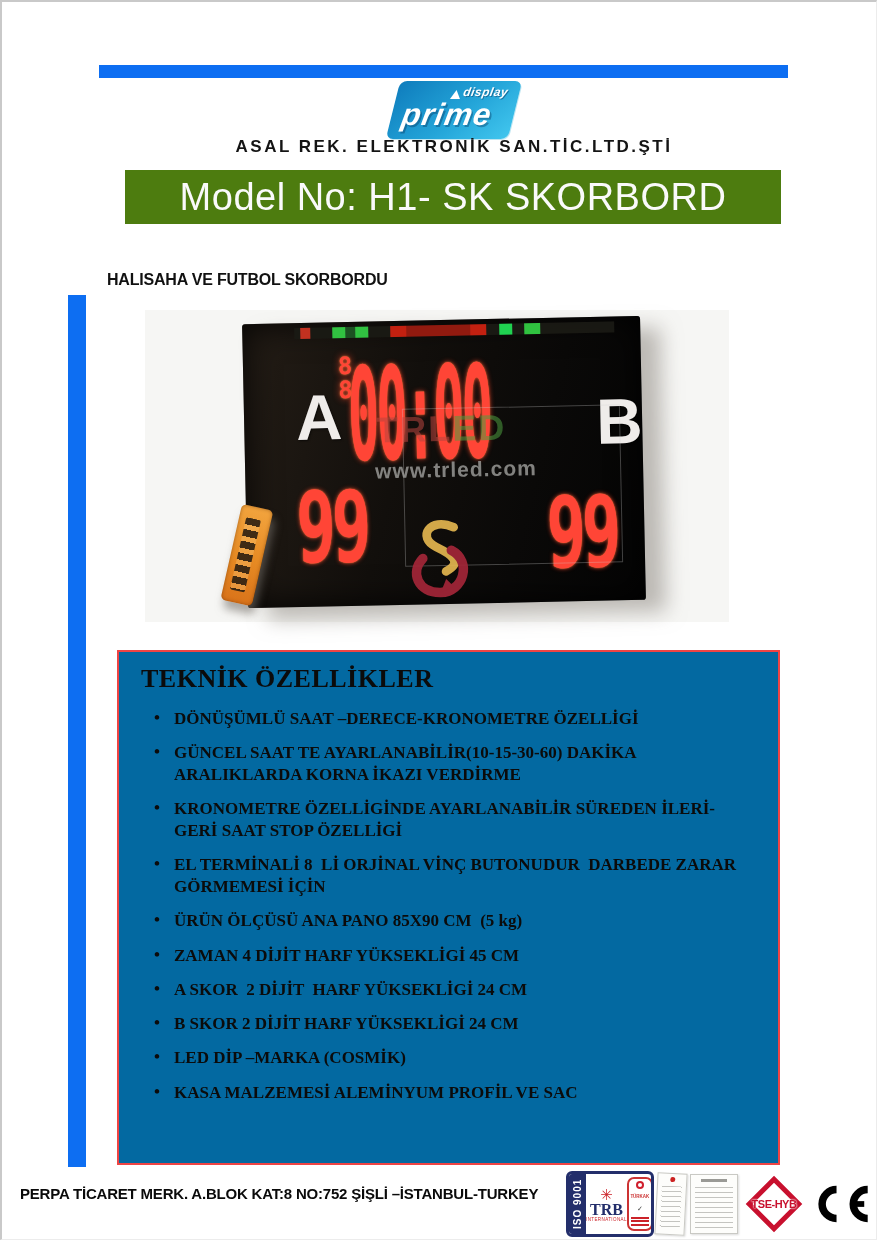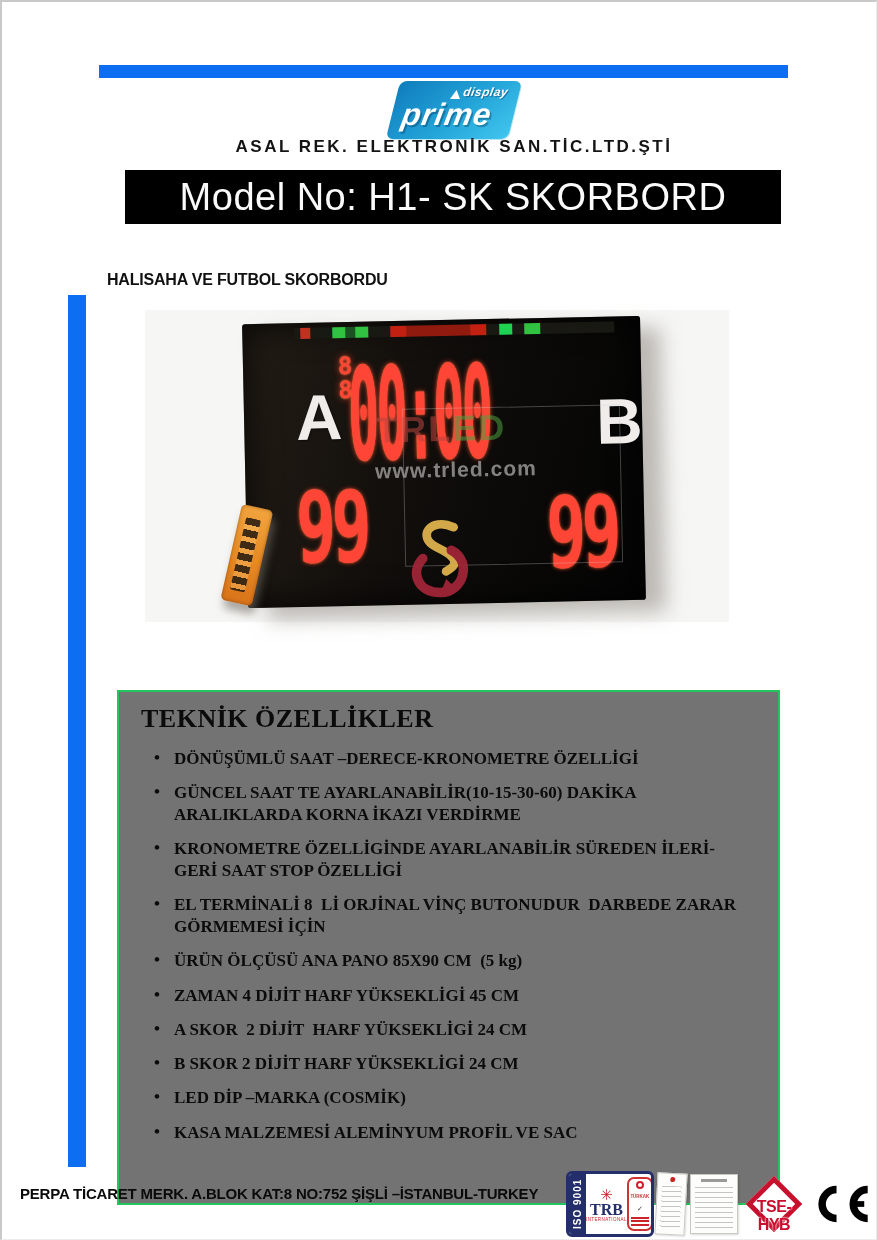--- a/index.html
+++ b/index.html
@@ -27,21 +27,21 @@
   .logo-tagline { font-size:12px; font-weight:bold; font-style:italic; letter-spacing:.5px; text-shadow:1px 1px 0 rgba(0,40,80,.45); }
   .logo-brand { position:absolute; left:10px; top:16px; font-size:31px; font-weight:bold; font-style:italic; letter-spacing:1px; text-shadow:2px 2px 0 rgba(0,40,80,.35); }
 
   .company {
     position:absolute; left:0; top:135px; width:100%; padding-left:30px;
     text-align:center; font-size:17px; font-weight:bold; letter-spacing:2.5px; color:#141414;
   }
 
   .banner {
     position:absolute; left:123px; top:168px; width:656px; height:54px;
-    background:#000000; color:#fafafa; text-align:center; line-height:54px;
+    background:#4d7c0f; color:#fafafa; text-align:center; line-height:54px;
     font-size:38px; letter-spacing:.5px;
   }
 
   .subtitle { position:absolute; left:105px; top:245px; font-size:16px; font-weight:bold; letter-spacing:-.2px; color:#111;margin-top:24px; }
 
   .side-stripe { position:absolute; left:66px; top:293px; width:18px; height:872px; background:#0d6ef2; }
 
   
   .photo { position:absolute; left:143px; top:308px; width:584px; height:312px; background:#f6f6f4; }
   .board {
@@ -87,22 +87,22 @@
     background:linear-gradient(180deg,#f2a43e 0%, #e68a23 55%, #d9731a 100%);
     border-radius:5px; transform:rotate(14deg);
     box-shadow:4px 8px 8px rgba(120,115,108,.6), inset 0 0 4px rgba(90,40,0,.5);
   }
   .remote-btns { position:absolute; left:7px; top:12px; width:15px; height:74px;
     background:repeating-linear-gradient(180deg, rgba(45,32,18,.9) 0 7px, rgba(250,200,120,.35) 7px 12px);
     border-radius:2px; }
 
   
   .specs {
-    position:absolute; left:115px; top:688px; width:663px; height:515px;
-    border:2px solid #22c55e; background:#737373; padding:10px 24px 0 22px;
+    position:absolute; left:115px; top:648px; width:663px; height:515px;
+    border:2px solid #ef4444; background:#0369a1; padding:10px 24px 0 22px;
     font-family:"Liberation Serif", serif;
   }
   .specs-title { font-size:26px; font-weight:bold; color:#0b0b0b; letter-spacing:.5px; margin:2px 0 14px 0; }
   .specs-list { list-style:none; }
   .specs-list li {
     position:relative; padding-left:33px; margin-bottom:12.5px;
     font-size:17px; font-weight:bold; line-height:1.28; color:#0b0b0b;
     white-space:pre-wrap; max-width:608px;
   }
   .specs-list li::before {
@@ -142,21 +142,21 @@
     background:repeating-linear-gradient(180deg,#c4c4c0 0 1px, transparent 1px 5px); }
   .cert1 { width:30px; height:62px; margin-left:2px; transform:rotate(3deg); }
   .cert1::before { content:""; position:absolute; left:50%; top:3px; width:5px; height:5px;
                    margin-left:-2px; border-radius:50%; background:#c22; }
   .cert2 { width:48px; height:60px; margin-left:4px; }
   .cert2::before { content:""; position:absolute; left:10px; right:10px; top:4px; height:3px; background:#9a9a96; }
   .tse { position:relative; width:64px; height:64px; flex:none; margin-left:4px; }
   .tse-diamond { position:absolute; left:12px; top:12px; width:40px; height:40px;
                  border:5px solid #c8102e; transform:rotate(45deg); background:#fff; }
   .tse-label { position:absolute; left:0; top:26px; width:64px; text-align:center;
-               color:#c8102e; font-size:16px; font-weight:bold; letter-spacing:-.5px;
+               color:#c8102e; font-size:11px; font-weight:bold; letter-spacing:-.5px;
                text-shadow:0 0 2px #fff, 0 0 2px #fff; }
   .ce { width:60px; height:42px; margin-left:4px; flex:none; }
 </style>
 </head>
 <body>
 
 <div class="page">
 
   <div class="top-bar"></div>
 

